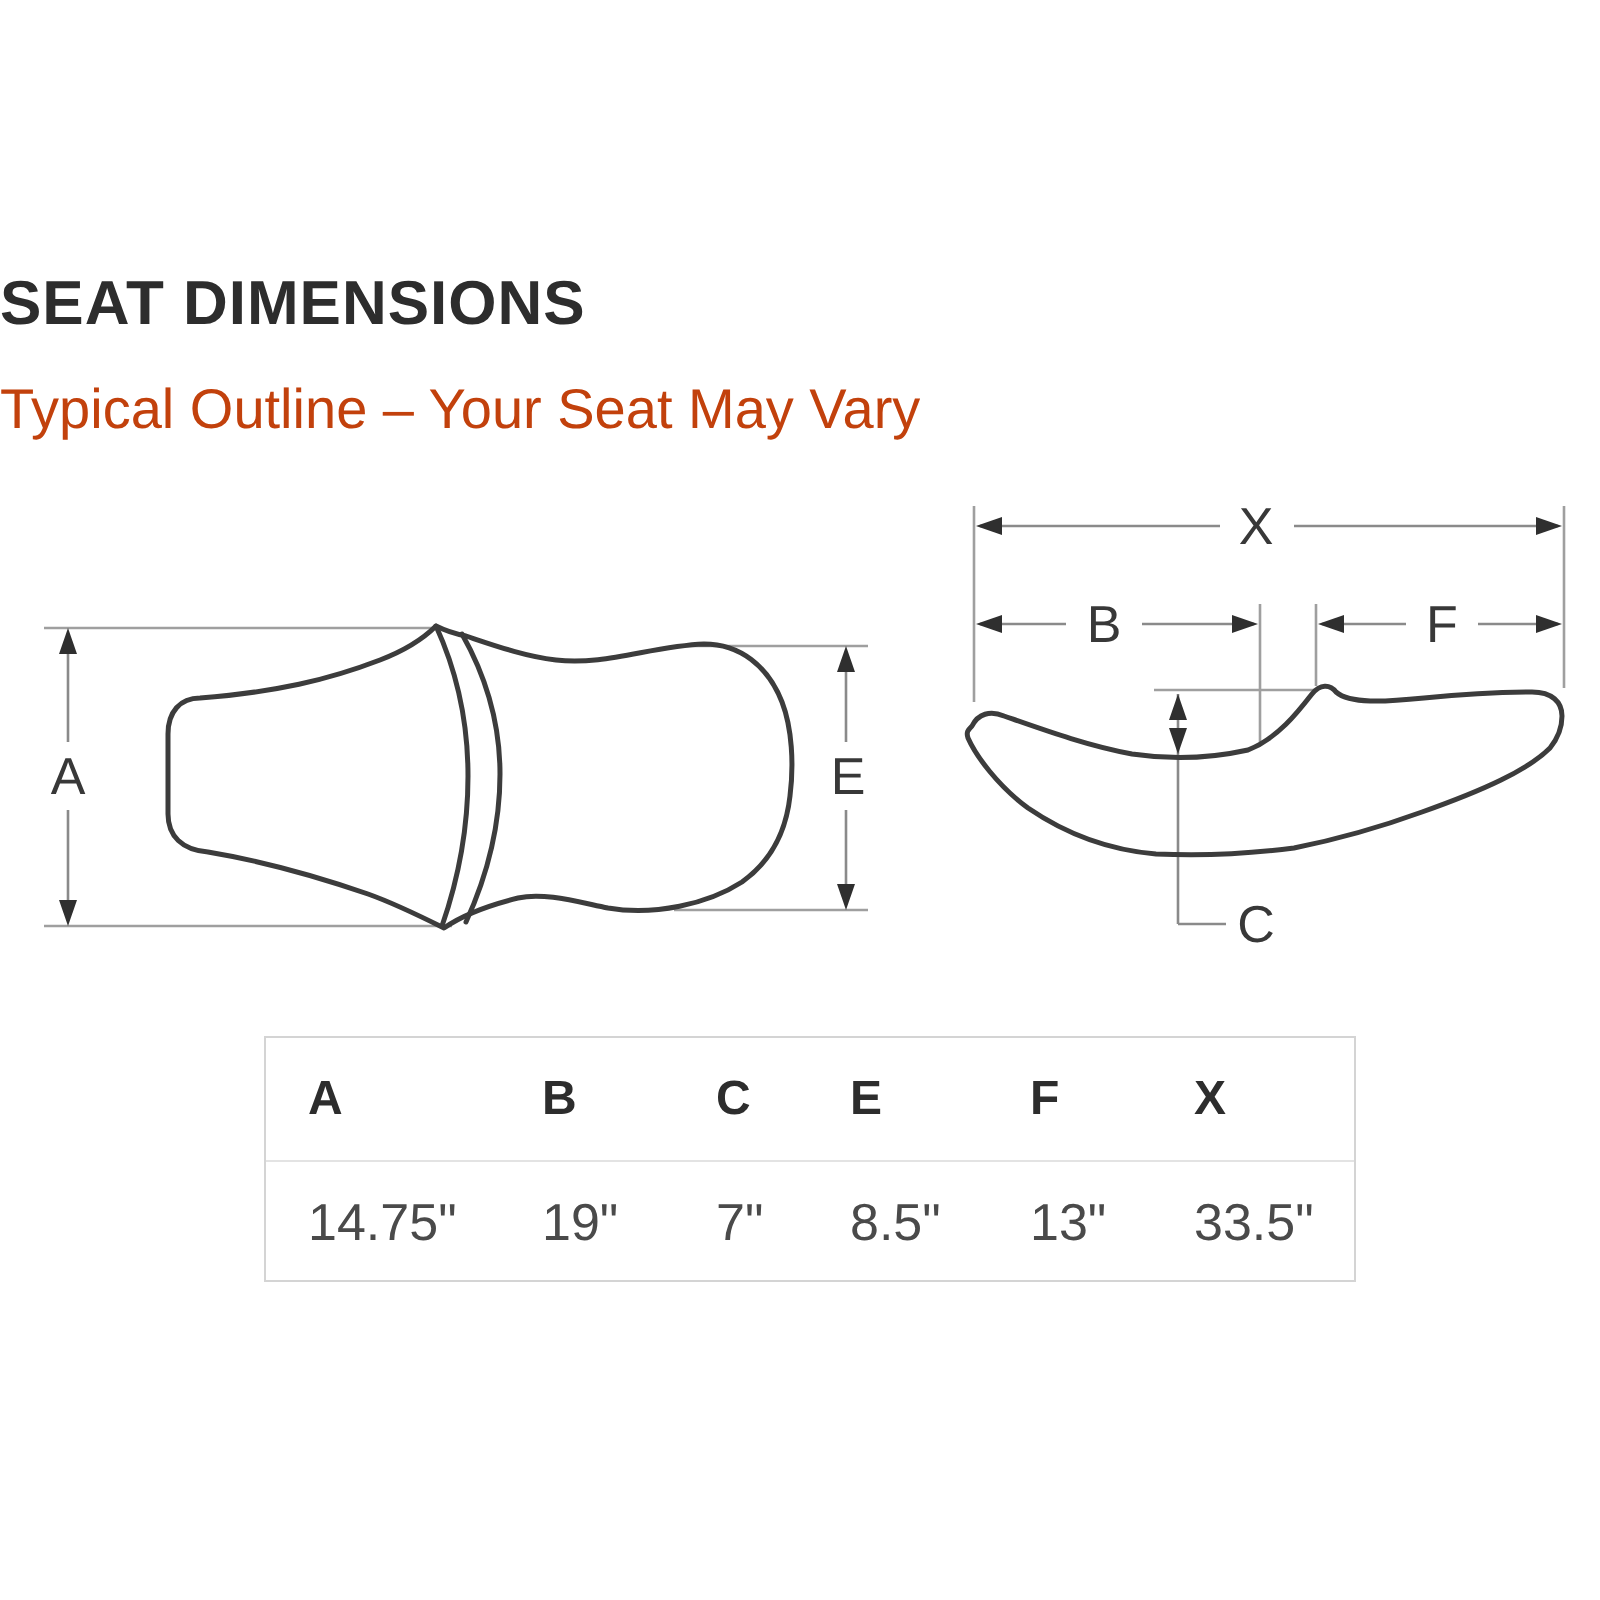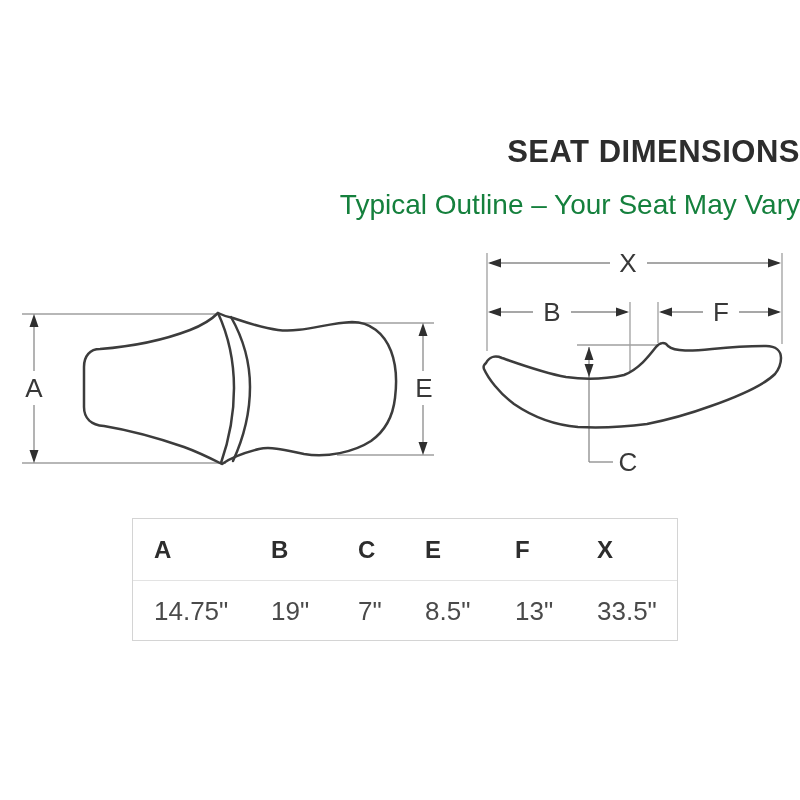--- a/index.html
+++ b/index.html
@@ -5,29 +5,29 @@
   html,body{margin:0;padding:0;background:#ffffff;}
   #page{
     position:relative;
     width:800px;height:800px;
     background:#ffffff;
     font-family:"Liberation Sans", sans-serif;
     overflow:hidden;
   }
   .title{
     position:absolute;top:134px;left:0;width:800px;
-    text-align:right;
+    text-align:left;
     font-size:31px;font-weight:700;letter-spacing:.5px;
     color:#2d2d2d;
   }
   .subtitle{
     position:absolute;top:189px;left:0;width:800px;
-    text-align:right;
+    text-align:left;
     font-size:28px;font-weight:400;
-    color:#15803d;
+    color:#c2410c;
   }
   svg.diagram{position:absolute;top:0;left:0;}
   svg .seat{fill:none;stroke:#3c3c3c;stroke-width:2.5;stroke-linejoin:round;stroke-linecap:round;}
   svg .ext{stroke:#9f9f9f;stroke-width:1.3;fill:none;}
   svg .dim{stroke:#8a8a8a;stroke-width:1.3;fill:none;}
   svg .arr{fill:#2f2f2f;stroke:none;}
   svg text.lbl{
     font-family:"Liberation Sans", sans-serif;
     font-size:26px;fill:#383838;text-anchor:middle;font-weight:400;
   }

